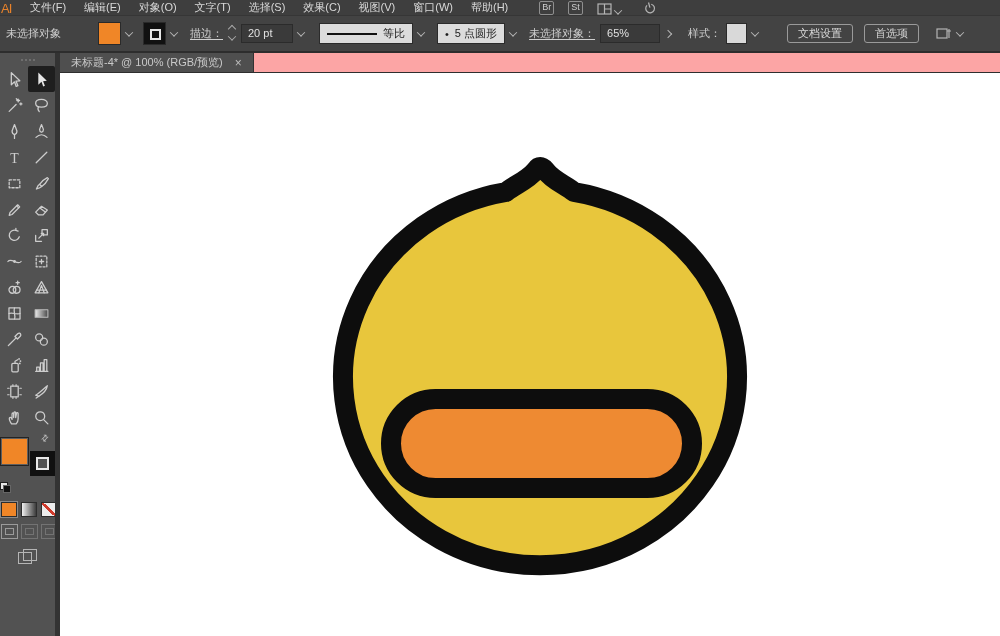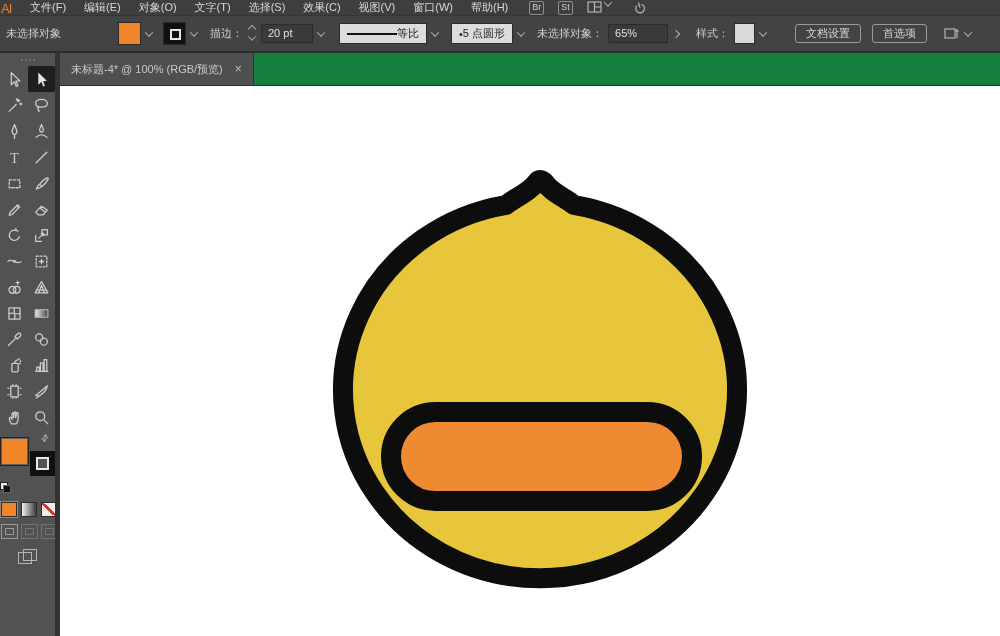--- a/index.html
+++ b/index.html
@@ -9,39 +9,39 @@
     -webkit-font-smoothing:antialiased;user-select:none;
   }
   
   .menubar{height:15px;background:#3e3e3e;display:flex;align-items:center;
     font-size:11px;color:#d9d9d9;white-space:nowrap}
   .ai-logo{color:#e8822a;font-weight:normal;font-size:13px;width:20px;overflow:hidden;
     height:15px;line-height:17px;padding-left:1px;letter-spacing:-1px}
   .menu-item{padding:12px 9px;cursor:default}
   .badge{border:1px solid #8f8f8f;border-radius:2px;color:#cfcfcf;font-size:9px;
     height:12px;line-height:11px;padding:0 2px;margin-right:14px}
-  .mb-icons{display:flex;align-items:flex-start;margin-left:12px}
+  .mb-icons{display:flex;align-items:flex-end;margin-left:22px}
   .chev{width:5px;height:5px;border-right:1.3px solid #b5b5b5;border-bottom:1.3px solid #b5b5b5;
     transform:rotate(45deg) translate(-1px,-1px);display:inline-block;flex:none}
   
   .controlbar{height:35px;background:#434343;border-top:1px solid #363636;border-bottom:2px solid #2d2d2d;
     display:flex;align-items:center;font-size:11px;color:#cfcfcf;padding:0 6px;gap:5px;white-space:nowrap}
   .swatch{width:21px;height:21px;border:1px solid #2a2a2a;flex:none}
   .fillsw{background:var(--accent)}
   .strokesw{background:#111;position:relative}
   .strokesw::after{content:"";position:absolute;left:6px;top:6px;width:7px;height:7px;border:2px solid #e6e6e6}
   .stylesw{background:#d9d9d9;width:19px;height:19px}
-  .ul{text-underline-offset:2px;color:#cfcfcf}
+  .ul{text-decoration:underline;text-underline-offset:2px;color:#cfcfcf}
   .field{background:#3a3a3a;border:1px solid #2b2b2b;height:17px;line-height:17px;
     padding:0 6px;color:#e0e0e0}
   .stepper{display:flex;flex-direction:column;gap:3px;margin:0 1px}
   .stepper .chev{border-color:#a8a8a8}
   .stepper .up{transform:rotate(-135deg)}
   .lightbox{background:#dcdcdc;border:1px solid #2b2b2b;color:#1d1d1d;height:19px;
-    display:flex;align-items:center;padding:0 7px;}
+    display:flex;align-items:center;padding:0 7px;gap:6px}
   .profline{width:50px;height:2px;background:#111}
   .cbtn{border:1px solid #9a9a9a;border-radius:3px;height:17px;line-height:16px;
     padding:0 10px;color:#d8d8d8;cursor:default}
   
   .main{display:flex;height:583px}
   .toolbar{width:55px;background:#525252;flex:none;display:flex;flex-direction:column;overflow:hidden}
   .grip{height:13px;display:flex;align-items:center;justify-content:center;gap:2px}
   .grip i{width:2px;height:2px;background:#6e6e6e;display:block}
   .tools{display:grid;grid-template-columns:27px 27px;justify-content:center}
   .tool{height:26px;display:flex;align-items:center;justify-content:center;color:#cdcdcd}
@@ -64,21 +64,21 @@
   .mini.m-none{background:linear-gradient(to top right,#ededed 43%,var(--none-red) 43%,var(--none-red) 57%,#ededed 57%)}
   .modesrow{display:flex;gap:3px;padding:7px 1px 0 1px}
   .mode{width:15px;height:13px;border:1px solid #9b9b9b;position:relative;flex:none}
   .mode::after{content:"";position:absolute;left:3px;top:3px;right:3px;bottom:3px;border:1px solid #9b9b9b}
   .mode.dim{opacity:.45}
   .screenmode{margin:10px auto 0;width:19px;height:15px;position:relative}
   .screenmode .a{position:absolute;left:0;bottom:0;width:12px;height:10px;border:1.4px solid #b5b5b5}
   .screenmode .b{position:absolute;right:0;top:0;width:12px;height:10px;border:1.4px solid #b5b5b5;background:#525252}
   .gutter{width:5px;background:#333;flex:none}
   .doc{flex:1;display:flex;flex-direction:column;min-width:0}
-  .tabbar{height:32px;background:#15803d;display:flex;font-size:11px;color:#c9c9c9}
+  .tabbar{height:19px;background:#fca5a5;display:flex;font-size:11px;color:#c9c9c9}
   .tab{background:#4f4f4f;display:flex;align-items:center;padding:0 11px;gap:12px;
     border-right:1px solid #323232}
   .tab .close{color:#bdbdbd;font-size:12px;cursor:default}
   .canvas{flex:1;background:#fff;position:relative;overflow:hidden;border-top:1px solid #2e2e2e}
   .art{position:absolute;left:0;top:0;width:940px;height:554px}
   .head{fill:var(--art-yellow);stroke:var(--art-outline);stroke-width:20;stroke-linejoin:round}
   .beak{fill:var(--art-orange);stroke:var(--art-outline);stroke-width:20}
 </style>
 </head>
 <body>
@@ -105,21 +105,21 @@
     </svg>
     <span class="chev"></span>
     <svg width="14" height="14" viewBox="0 0 16 16" fill="none" stroke="#b5b5b5" stroke-width="1.4" style="margin-left:22px;transform:rotate(-15deg)">
       <path d="M10.5 4.2 A5 5 0 1 1 5.5 4.2"></path>
         <path d="M8 1.5 V7.5"></path>
     </svg>
   </div>
 </div>
 
 <div class="controlbar">
-  <span style="margin-right:52px">未选择对象</span>
+  <span style="margin-right:32px">未选择对象</span>
   <span class="swatch fillsw"></span>
   <span class="chev" style="margin-right:6px"></span>
   <span class="swatch strokesw"></span>
   <span class="chev" style="margin-right:8px"></span>
   <span class="ul">描边：</span>
   <span class="stepper">
     <i class="chev up"></i>
       <i class="chev"></i>
   </span>
   <span class="field" style="min-width:38px">20 pt</span>

